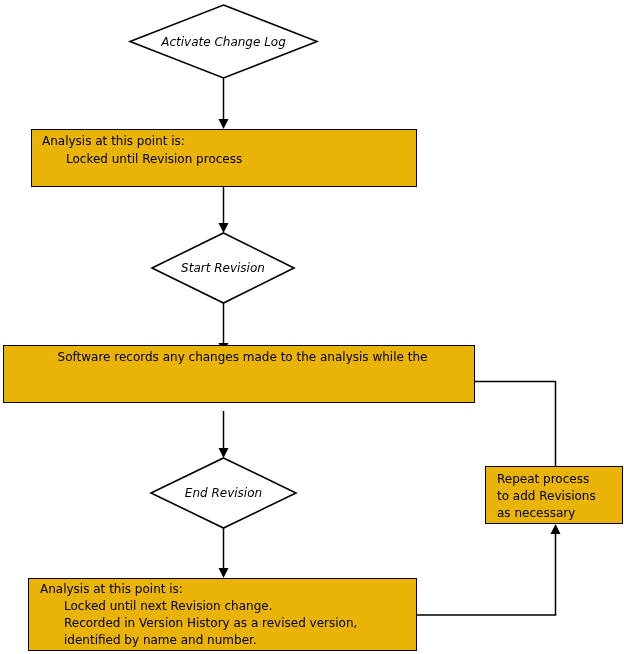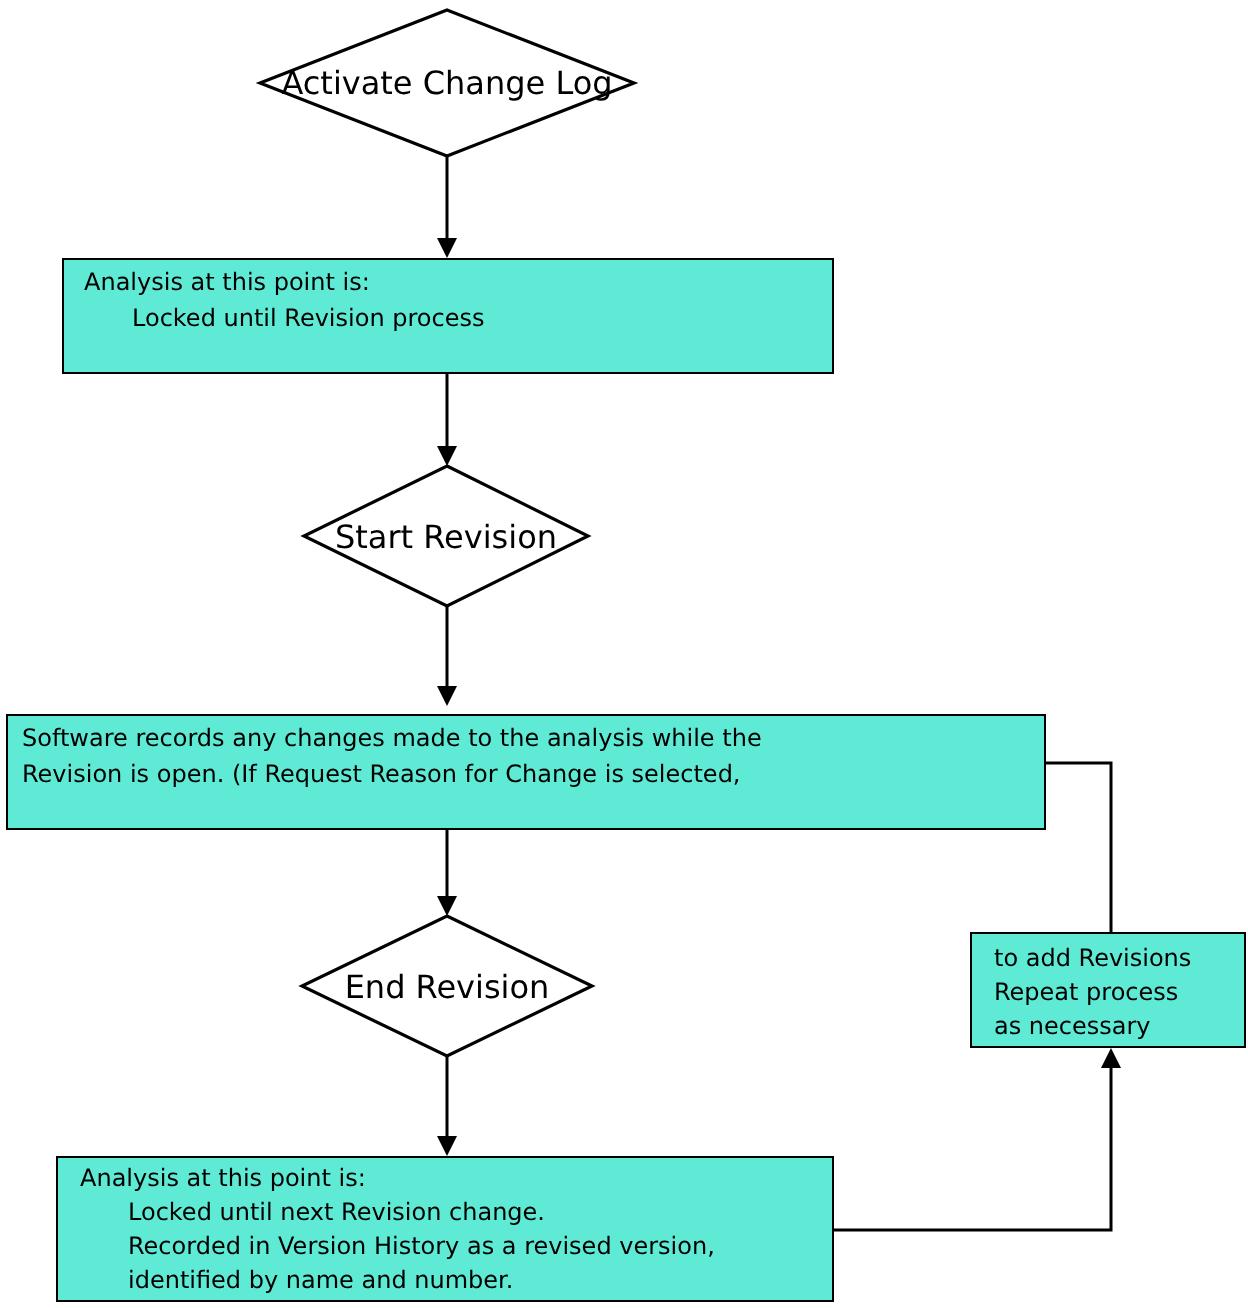--- a/index.html
+++ b/index.html
@@ -22,38 +22,39 @@
   }
   svg.wires {
     position: absolute;
     left: 0;
     top: 0;
   }
   .box {
     position: absolute;
     border: 1px solid #000000;
     box-sizing: border-box;
-    background: #5eead4;
+    background: #eab308;
     font-size: 12px;
     line-height: 18px;
   }
   .box .ln {
     white-space: nowrap;
   }
   .box .ind {
     padding-left: 24px;
   }
   .dlabel {
     position: absolute;
     display: flex;
     align-items: center;
     justify-content: center;
-    font-size: 16px;
+    font-size: 12px;
     white-space: nowrap;
     pointer-events: none;
+    font-style: italic;
   }
 </style>
 </head>
 <body>
 
 <div class="stage">
 
   <svg class="wires" width="624" height="654" viewBox="0 0 624 654">
 
     <g fill="none" stroke="#000000" stroke-width="1.6">
@@ -87,31 +88,30 @@
 
   <div class="dlabel" style="left:152px;top:233px;width:142px;height:70px;">Start Revision</div>
 
   <div class="dlabel" style="left:151px;top:458px;width:145px;height:70px;">End Revision</div>
 
   <div class="box" style="left:31px;top:129px;width:386px;height:58px;padding:2px 0 0 10px;">
     <div class="ln">Analysis at this point is:</div>
     <div class="ln ind">Locked until Revision process</div>
   </div>
 
-  <div class="box" style="left:3px;top:357px;width:520px;height:58px;padding:2px 0 0 7px;">
+  <div class="box" style="left:3px;top:345px;width:472px;height:58px;padding:2px 0 0 7px;text-align:center;">
     <div class="ln">Software records any changes made to the analysis while the</div>
-    <div class="ln">Revision is open. (If Request Reason for Change is selected,</div>
   </div>
 
   <div class="box" style="left:28px;top:578px;width:389px;height:73px;padding:2px 0 0 11px;line-height:17px;">
     <div class="ln">Analysis at this point is:</div>
     <div class="ln ind">Locked until next Revision change.</div>
     <div class="ln ind">Recorded in Version History as a revised version,</div>
     <div class="ln ind">identified by name and number.</div>
   </div>
 
   <div class="box" style="left:485px;top:466px;width:138px;height:58px;padding:4px 0 0 11px;line-height:17px;">
+    <div class="ln">Repeat process</div>
     <div class="ln">to add Revisions</div>
-    <div class="ln">Repeat process</div>
     <div class="ln">as necessary</div>
   </div>
 
 </div>
 
 </body></html>

